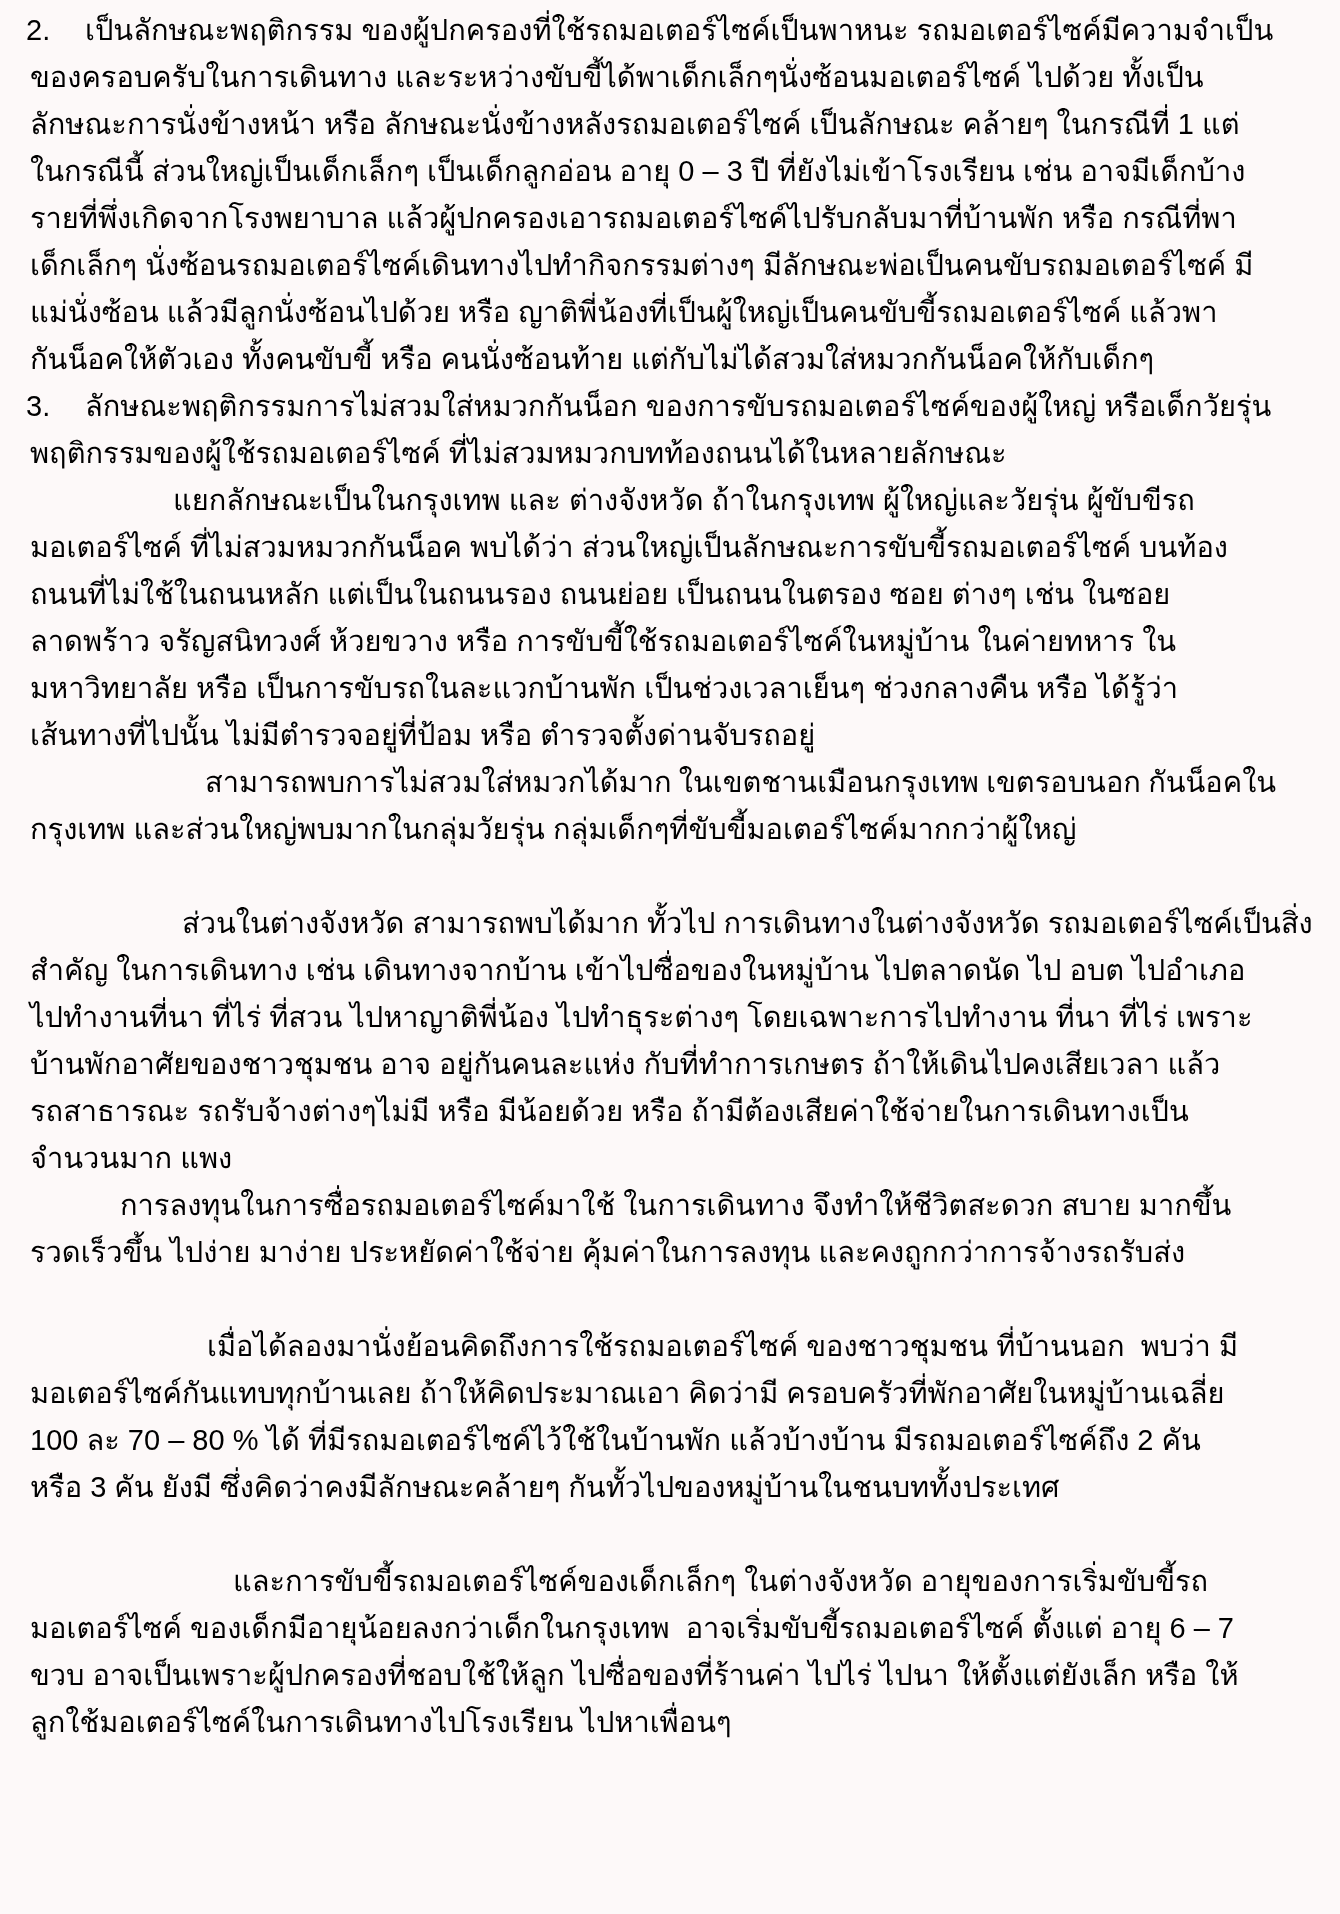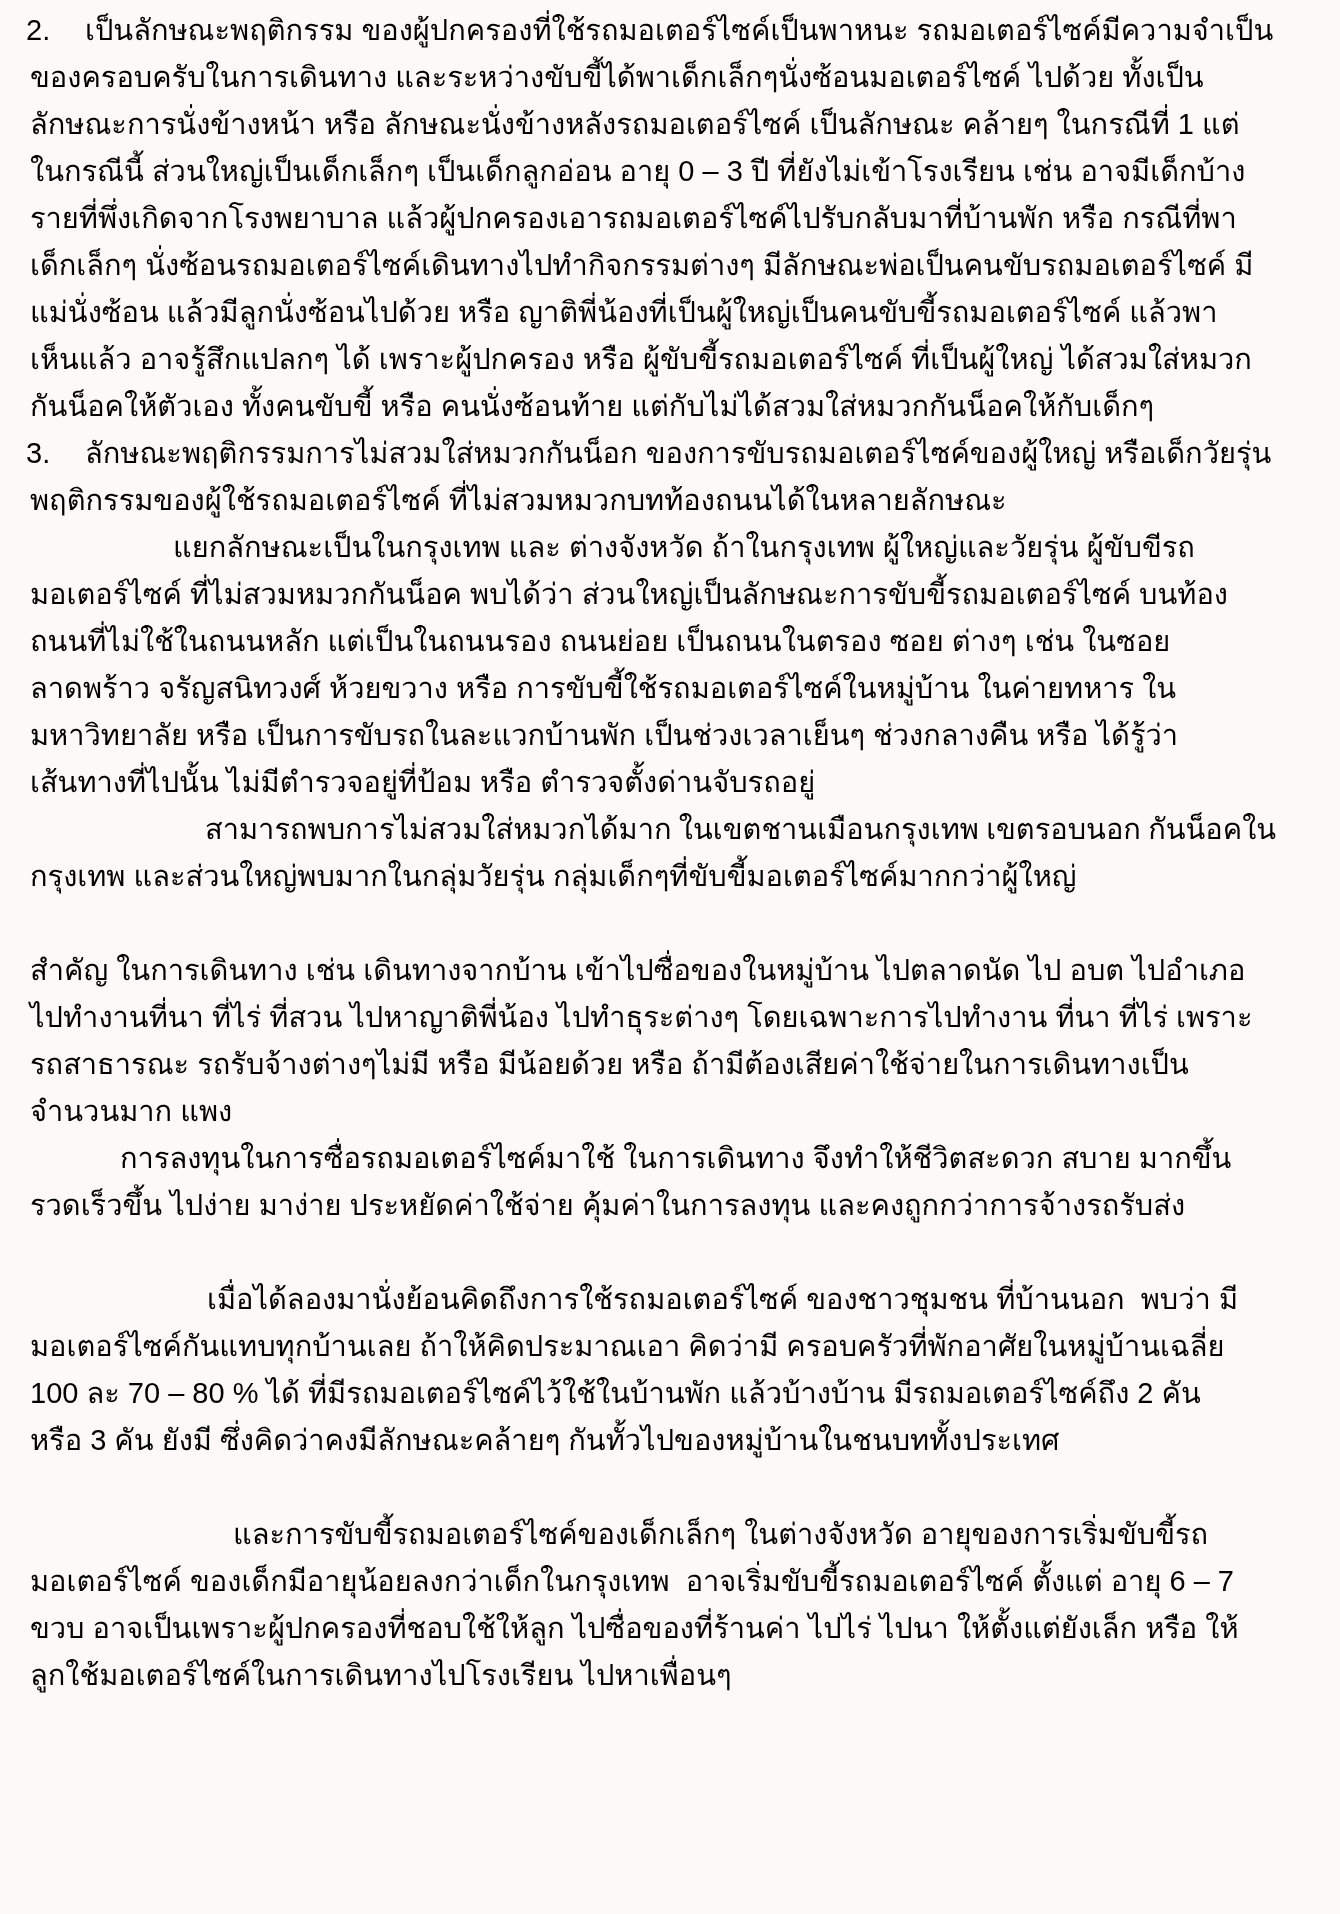--- a/index.html
+++ b/index.html
@@ -41,43 +41,44 @@
 <div class="page" style="background: rgb(253, 249, 249); color: rgb(0, 0, 0);">
   <div id="doc-body">
       <div>
         <div class="line first numbered"><span class="num">2.</span><span>เป็นลักษณะพฤติกรรม ของผู้ปกครองที่ใช้รถมอเตอร์ไซค์เป็นพาหนะ รถมอเตอร์ไซค์มีความจำเป็น</span></div>
         <div class="line cont">ของครอบครับในการเดินทาง และระหว่างขับขี้ได้พาเด็กเล็กๆนั่งซ้อนมอเตอร์ไซค์ ไปด้วย ทั้งเป็น</div>
         <div class="line cont">ลักษณะการนั่งข้างหน้า หรือ ลักษณะนั่งข้างหลังรถมอเตอร์ไซค์ เป็นลักษณะ คล้ายๆ ในกรณีที่ 1 แต่</div>
         <div class="line cont">ในกรณีนี้ ส่วนใหญ่เป็นเด็กเล็กๆ เป็นเด็กลูกอ่อน อายุ 0 – 3 ปี ที่ยังไม่เข้าโรงเรียน เช่น อาจมีเด็กบ้าง</div>
         <div class="line cont">รายที่พึ่งเกิดจากโรงพยาบาล แล้วผู้ปกครองเอารถมอเตอร์ไซค์ไปรับกลับมาที่บ้านพัก หรือ กรณีที่พา</div>
         <div class="line cont">เด็กเล็กๆ นั่งซ้อนรถมอเตอร์ไซค์เดินทางไปทำกิจกรรมต่างๆ มีลักษณะพ่อเป็นคนขับรถมอเตอร์ไซค์ มี</div>
         <div class="line cont">แม่นั่งซ้อน แล้วมีลูกนั่งซ้อนไปด้วย หรือ ญาติพี่น้องที่เป็นผู้ใหญ่เป็นคนขับขี้รถมอเตอร์ไซค์ แล้วพา</div>
-        <div class="line cont">เห็นแล้ว อาจรู้สึกแปลกๆ ได้ เพราะผู้ปกครอง หรือ ผู้ขับขี้รถมอเตอร์ไซค์ ที่เป็นผู้ใหญ่ ได้สวมใส่หมวก</div>
         <div class="line cont">กันน็อคให้ตัวเอง ทั้งคนขับขี้ หรือ คนนั่งซ้อนท้าย แต่กับไม่ได้สวมใส่หมวกกันน็อคให้กับเด็กๆ</div>
       </div>
       <div>
         <div class="line first numbered"><span class="num">3.</span><span>ลักษณะพฤติกรรมการไม่สวมใส่หมวกกันน็อก ของการขับรถมอเตอร์ไซค์ของผู้ใหญ่ หรือเด็กวัยรุ่น</span></div>
         <div class="line cont">พฤติกรรมของผู้ใช้รถมอเตอร์ไซค์ ที่ไม่สวมหมวกบทท้องถนนได้ในหลายลักษณะ</div>
       </div>
       <div>
         <div class="line first level-a">แยกลักษณะเป็นในกรุงเทพ และ ต่างจังหวัด ถ้าในกรุงเทพ ผู้ใหญ่และวัยรุ่น ผู้ขับขีรถ</div>
         <div class="line cont">มอเตอร์ไซค์ ที่ไม่สวมหมวกกันน็อค พบได้ว่า ส่วนใหญ่เป็นลักษณะการขับขี้รถมอเตอร์ไซค์ บนท้อง</div>
         <div class="line cont">ถนนที่ไม่ใช้ในถนนหลัก แต่เป็นในถนนรอง ถนนย่อย เป็นถนนในตรอง ซอย ต่างๆ เช่น ในซอย</div>
         <div class="line cont">ลาดพร้าว จรัญสนิทวงศ์ ห้วยขวาง หรือ การขับขี้ใช้รถมอเตอร์ไซค์ในหมู่บ้าน ในค่ายทหาร ใน</div>
         <div class="line cont">มหาวิทยาลัย หรือ เป็นการขับรถในละแวกบ้านพัก เป็นช่วงเวลาเย็นๆ ช่วงกลางคืน หรือ ได้รู้ว่า</div>
         <div class="line cont">เส้นทางที่ไปนั้น ไม่มีตำรวจอยู่ที่ป้อม หรือ ตำรวจตั้งด่านจับรถอยู่</div>
       </div>
       <div>
         <div class="line first level-b">สามารถพบการไม่สวมใส่หมวกได้มาก ในเขตชานเมือนกรุงเทพ เขตรอบนอก กันน็อคใน</div>
         <div class="line cont">กรุงเทพ และส่วนใหญ่พบมากในกลุ่มวัยรุ่น กลุ่มเด็กๆที่ขับขี้มอเตอร์ไซค์มากกว่าผู้ใหญ่</div>
         <div class="line blank"></div>
       </div>
       <div>
+        <div class="line first level-c">ส่วนในต่างจังหวัด สามารถพบได้มาก ทั้วไป การเดินทางในต่างจังหวัด รถมอเตอร์ไซค์เป็นสิ่ง</div>
         <div class="line cont">สำคัญ ในการเดินทาง เช่น เดินทางจากบ้าน เข้าไปซื่อของในหมู่บ้าน ไปตลาดนัด ไป อบต ไปอำเภอ</div>
         <div class="line cont">ไปทำงานที่นา ที่ไร่ ที่สวน ไปหาญาติพี่น้อง ไปทำธุระต่างๆ โดยเฉพาะการไปทำงาน ที่นา ที่ไร่ เพราะ</div>
+        <div class="line cont">บ้านพักอาศัยของชาวชุมชน อาจ อยู่กันคนละแห่ง กับที่ทำการเกษตร ถ้าให้เดินไปคงเสียเวลา แล้ว</div>
         <div class="line cont">รถสาธารณะ รถรับจ้างต่างๆไม่มี หรือ มีน้อยด้วย หรือ ถ้ามีต้องเสียค่าใช้จ่ายในการเดินทางเป็น</div>
         <div class="line cont">จำนวนมาก แพง</div>
       </div>
       <div>
         <div class="line first level-d">การลงทุนในการซื่อรถมอเตอร์ไซค์มาใช้ ในการเดินทาง จึงทำให้ชีวิตสะดวก สบาย มากขึ้น</div>
         <div class="line cont">รวดเร็วขึ้น ไปง่าย มาง่าย ประหยัดค่าใช้จ่าย คุ้มค่าในการลงทุน และคงถูกกว่าการจ้างรถรับส่ง</div>
         <div class="line blank"></div>
       </div>
       <div>
         <div class="line first level-e">เมื่อได้ลองมานั่งย้อนคิดถึงการใช้รถมอเตอร์ไซค์ ของชาวชุมชน ที่บ้านนอก  พบว่า มี</div>

